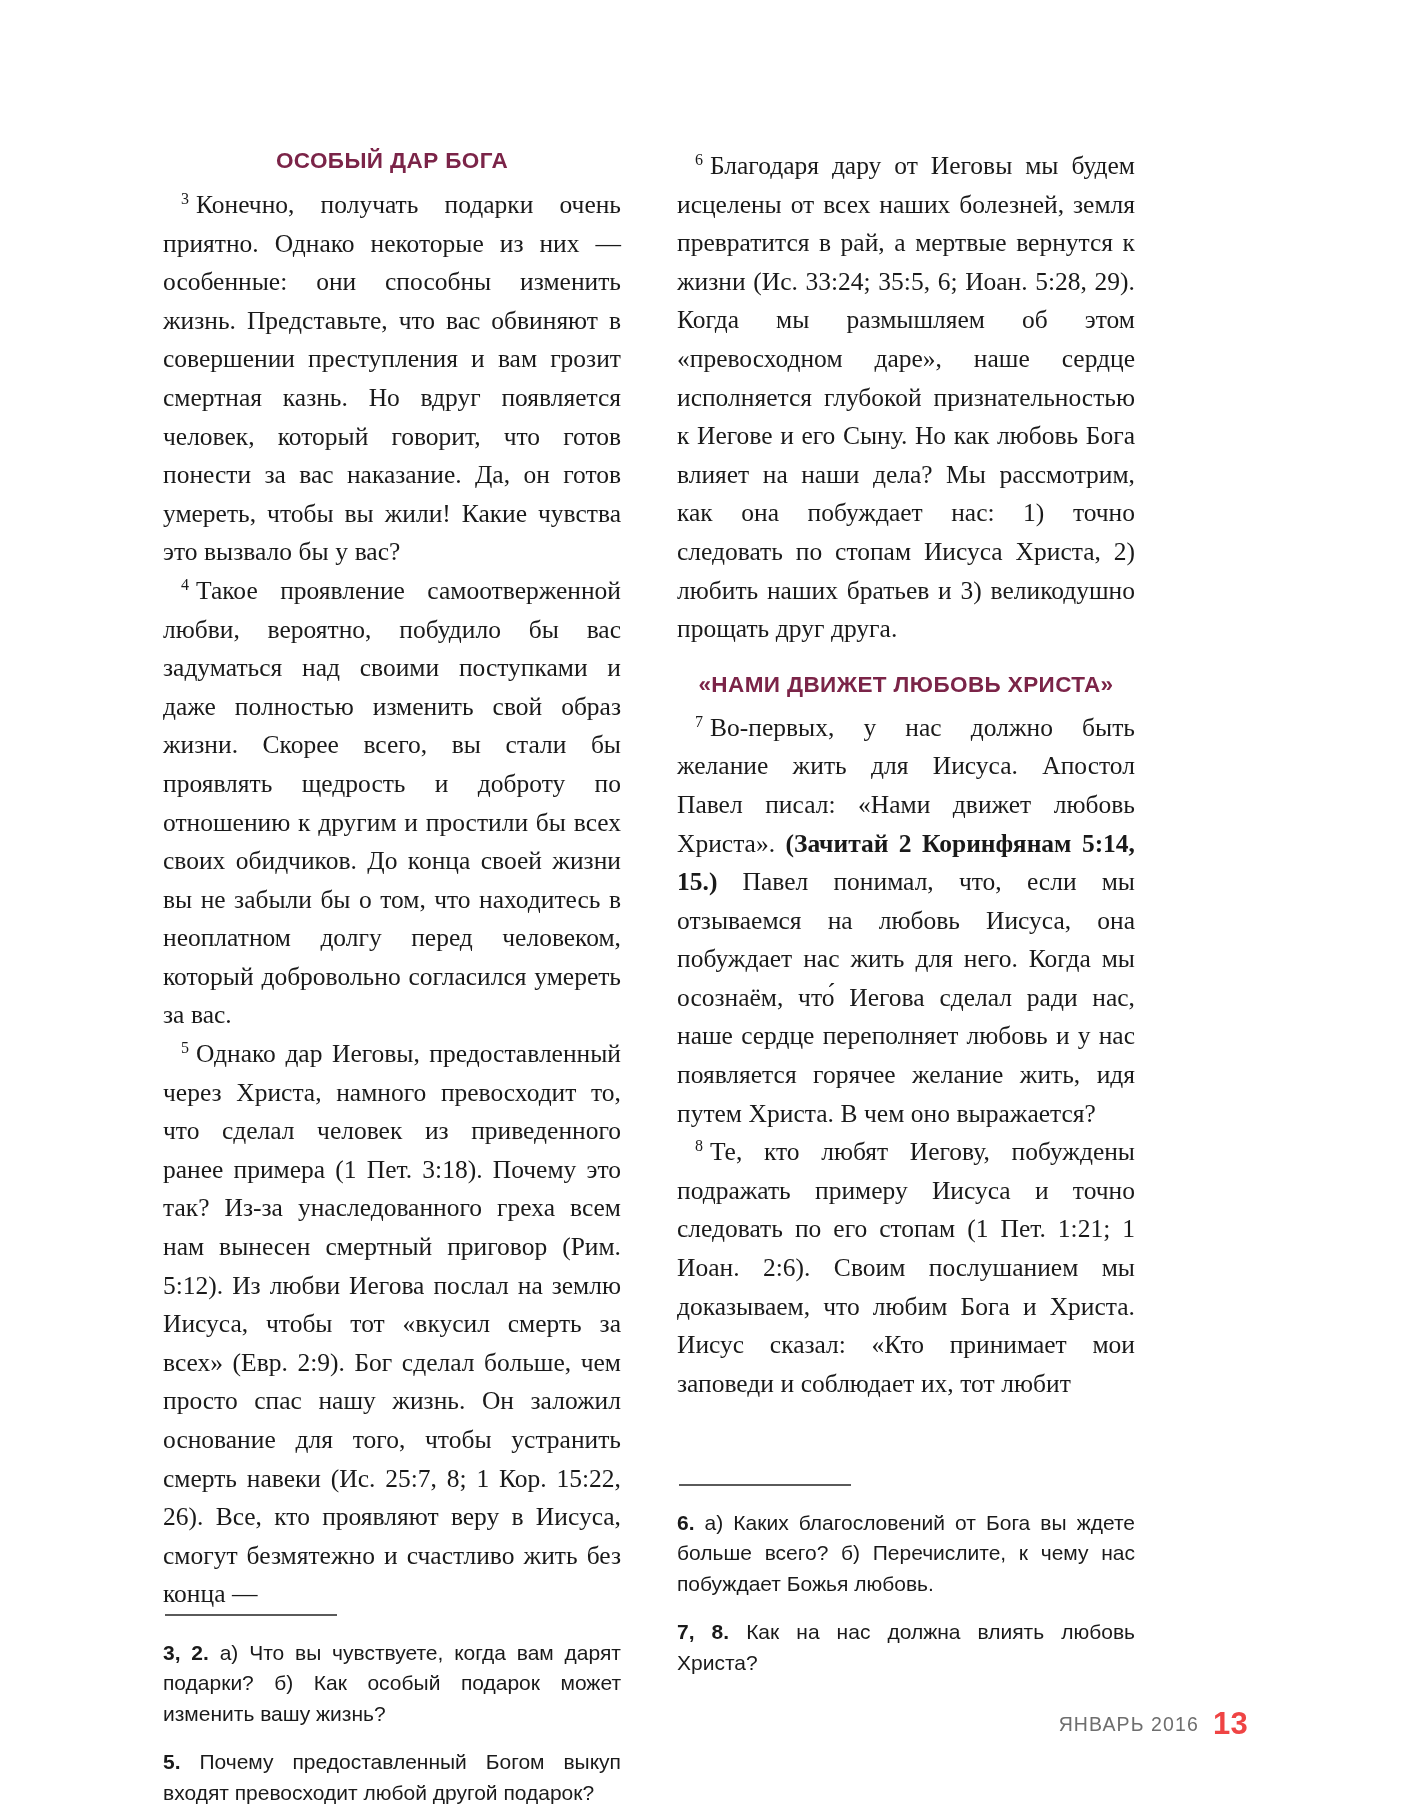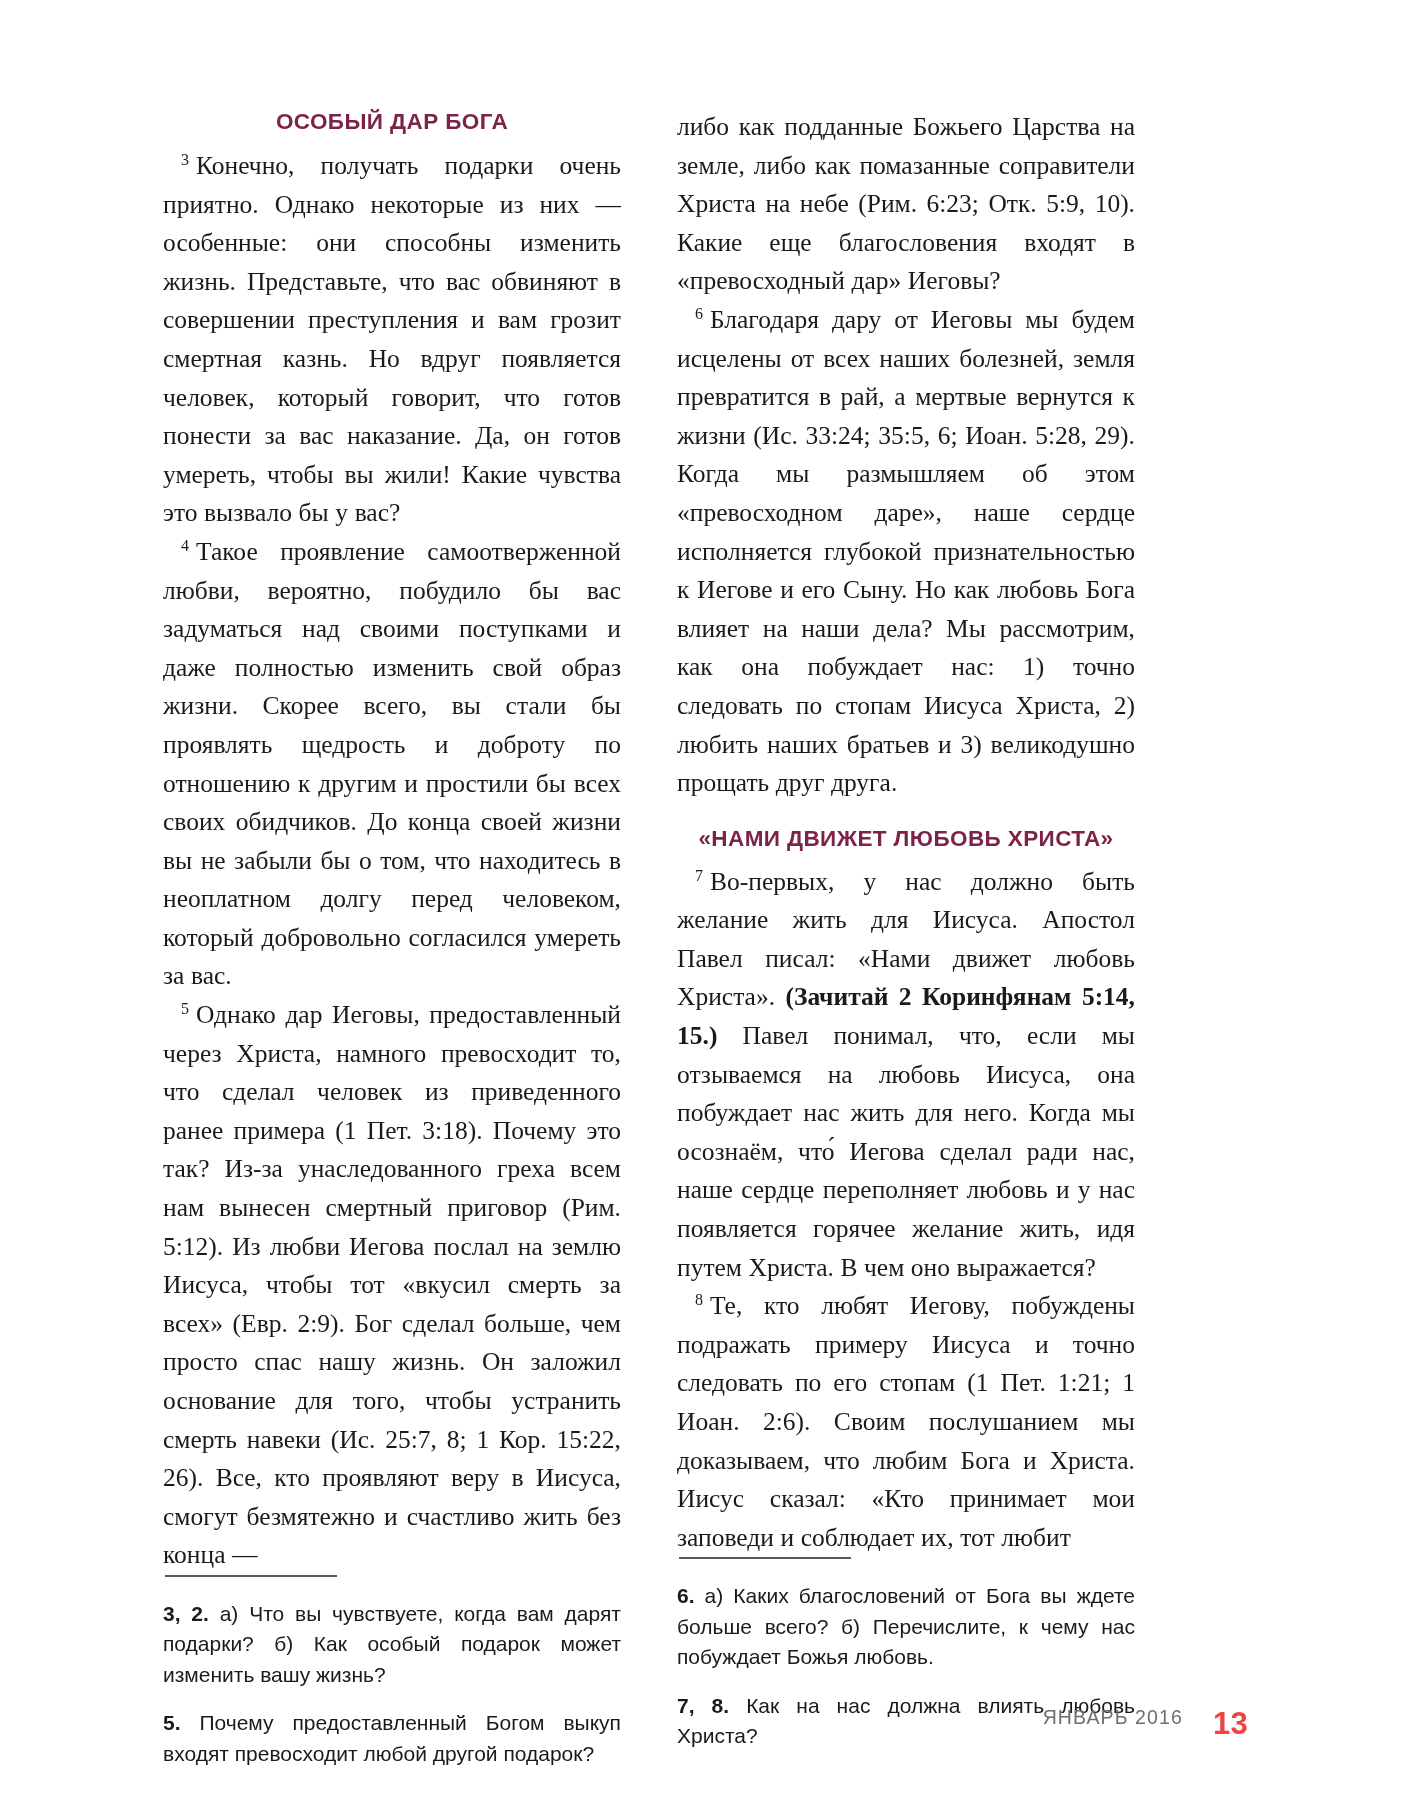--- a/index.html
+++ b/index.html
@@ -32,20 +32,21 @@
     width: 1085px;
     height: 1570px;
     display: flex;
     gap: 56px;
   }
 
   .column {
     width: 458px;
     display: flex;
     flex-direction: column;
+    margin-top: 39px;
   }
 
   .col-body { flex: 0 0 auto; }
 
   
   .section-heading {
     font-family: "Liberation Sans", "DejaVu Sans", sans-serif;
     font-weight: bold;
     font-size: 22.5px;
     letter-spacing: 0.4px;
@@ -113,22 +114,22 @@
   p.footnote:last-child { margin-bottom: 0; }
 
   p.footnote b { font-weight: bold; }
 
   
   .page-footer {
     position: absolute;
     right: 163px;
     bottom: 72px;
     display: flex;
-    align-items: flex-start;
-    gap: 30px;
+    align-items: center;
+    gap: 14px;
     font-family: "Liberation Sans", "DejaVu Sans", sans-serif;
   }
 
   .footer-issue {
     font-size: 19.5px;
     letter-spacing: 1.1px;
     color: #6e6e6e;
   }
 
   .footer-pagenum {
@@ -175,23 +176,20 @@
         <p class="footnote">
           <b>5.</b>
           <span>Почему предоставленный Богом выкуп входят превосходит любой другой подарок?</span>
         </p>
       </div>
     </div>
 
     <div class="column">
       <div class="col-body">
 
-        <p class="body">
-          <span>либо как подданные Божьего Царства на земле, либо как помазанные соправители Христа на небе (Рим. 6:23; Отк. 5:9, 10). Какие еще благословения входят в «превосходный дар» Иеговы?</span>
-        </p>
 
         <p class="body">
           <span class="lead-indent"></span><sup class="para-num">6</sup><span>Благодаря дару от Иеговы мы будем исцелены от всех наших болезней, земля превратится в рай, а мертвые вернутся к жизни (Ис. 33:24; 35:5, 6; Иоан. 5:28, 29). Когда мы размышляем об этом «превосходном даре», наше сердце исполняется глубокой признательностью к Иегове и его Сыну. Но как любовь Бога влияет на наши дела? Мы рассмотрим, как она побуждает нас: 1) точно следовать по стопам Иисуса Христа, 2) любить наших братьев и 3) великодушно прощать друг друга.</span>
         </p>
 
         <h2 class="section-heading second">«НАМИ ДВИЖЕТ ЛЮБОВЬ ХРИСТА»</h2>
 
         <p class="body">
           <span class="lead-indent"></span><sup class="para-num">7</sup><span>Во-первых, у нас должно быть желание жить для Иисуса. Апостол Павел писал: «Нами движет любовь Христа». </span><span class="bold-cite">(Зачитай 2 Коринфянам 5:14, 15.)</span><span> Павел понимал, что, если мы отзываемся на любовь Иисуса, она побуждает нас жить для него. Когда мы осознаём, что́ Иегова сделал ради нас, наше сердце переполняет любовь и у нас появляется горячее желание жить, идя путем Христа. В чем оно выражается?</span>
         </p>

